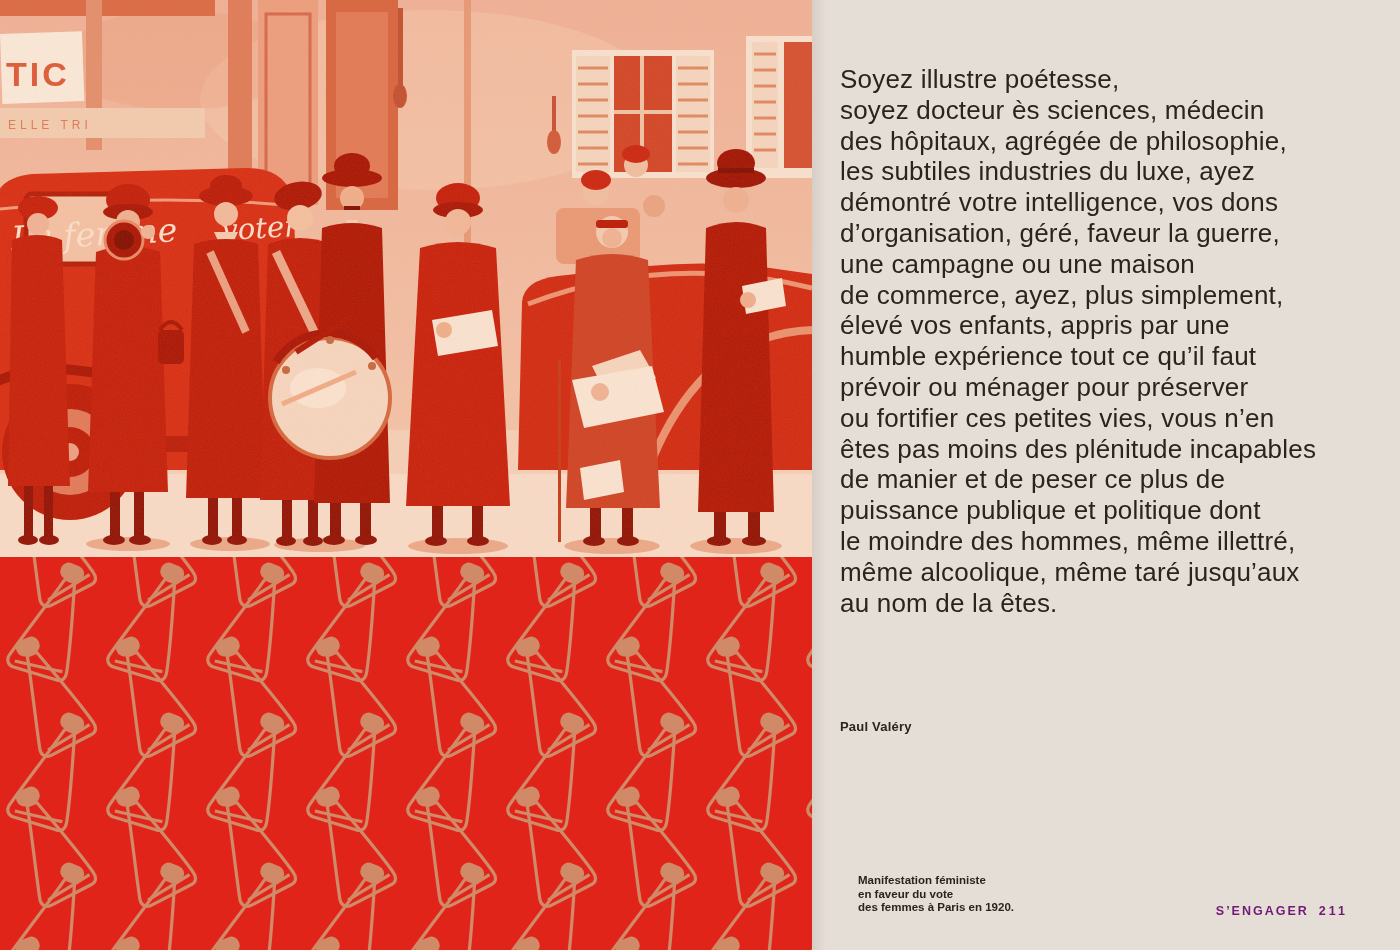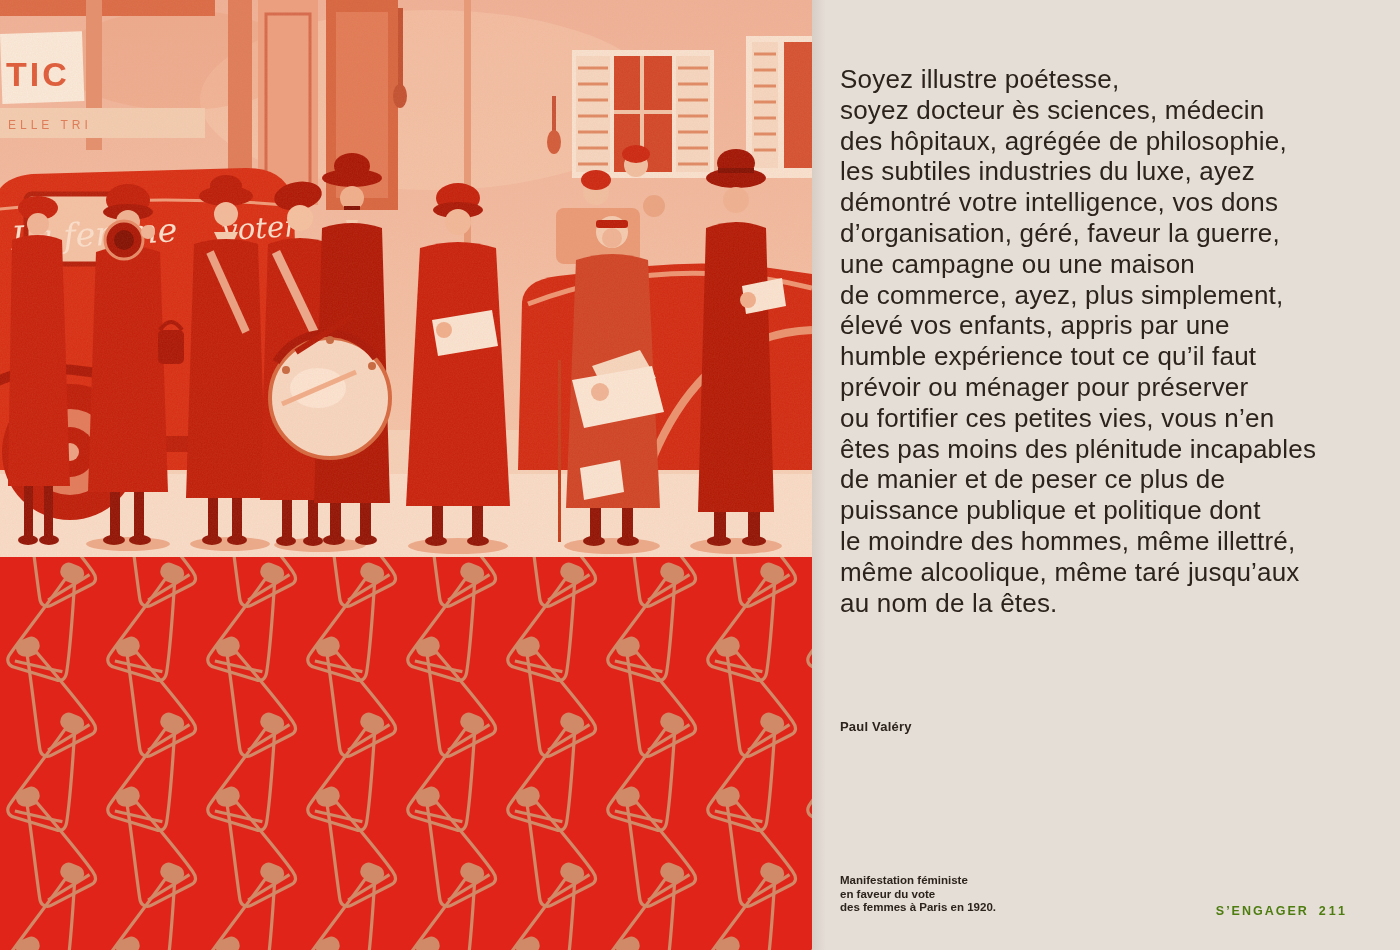--- a/index.html
+++ b/index.html
@@ -23,24 +23,24 @@
   }
   .qline{display:block;white-space:nowrap;}
   .attribution{
     position:absolute;left:28px;top:695px;
     font-size:13px;font-weight:bold;color:#2b231c;letter-spacing:0.2px;margin-top:24px;
   }
   .caption{
     position:absolute;left:28px;top:874px;width:230px;
     font-size:11.5px;line-height:13.5px;font-weight:bold;color:#2b231c;
   }
-  .cline{display:block;}
+  .cline{display:block;margin-left:18px;}
   .page-footer{
     position:absolute;right:52px;top:904px;
-    font-size:12.5px;font-weight:bold;color:#4d7c0f;
+    font-size:12.5px;font-weight:bold;color:#701a75;
     letter-spacing:2px;text-transform:uppercase;white-space:nowrap;
   }
   .page-footer .num{margin-left:10px;letter-spacing:3px;}
 </style>
 </head>
 <body>
 
 <div class="spread">
 
   <div class="left-page">

